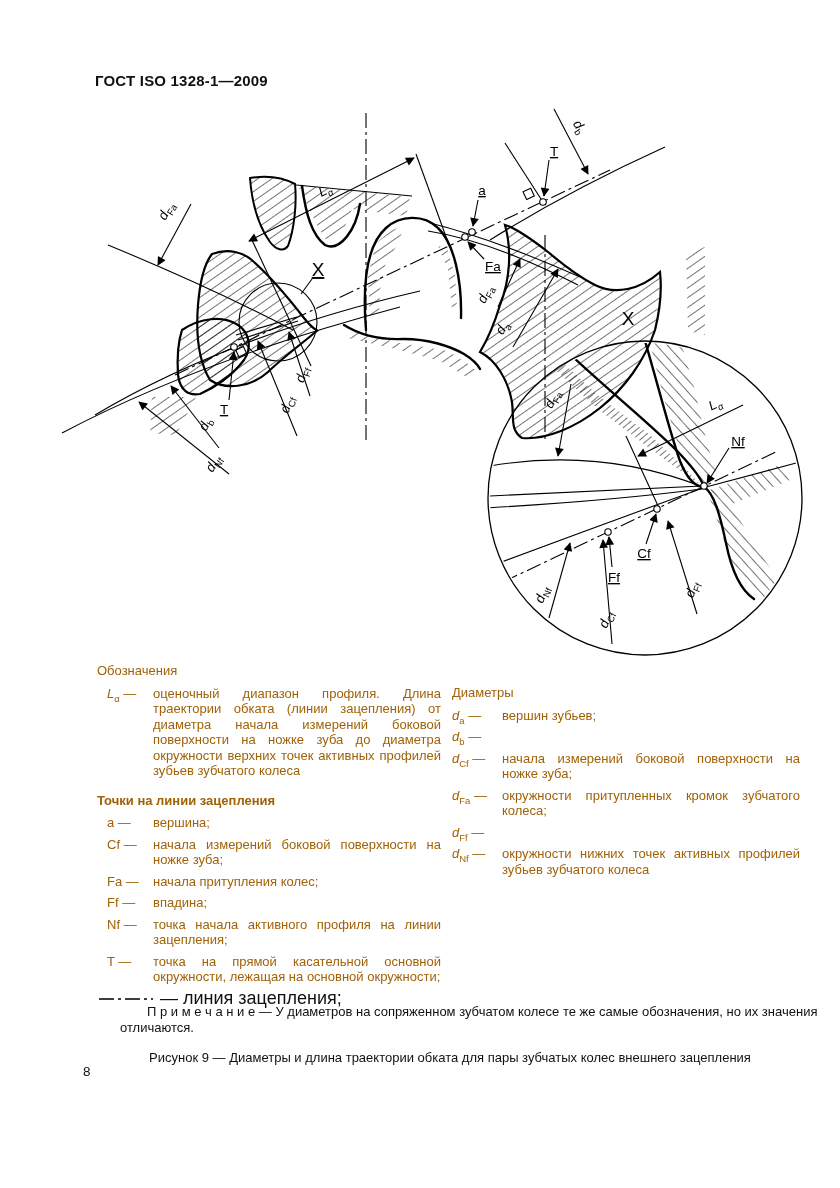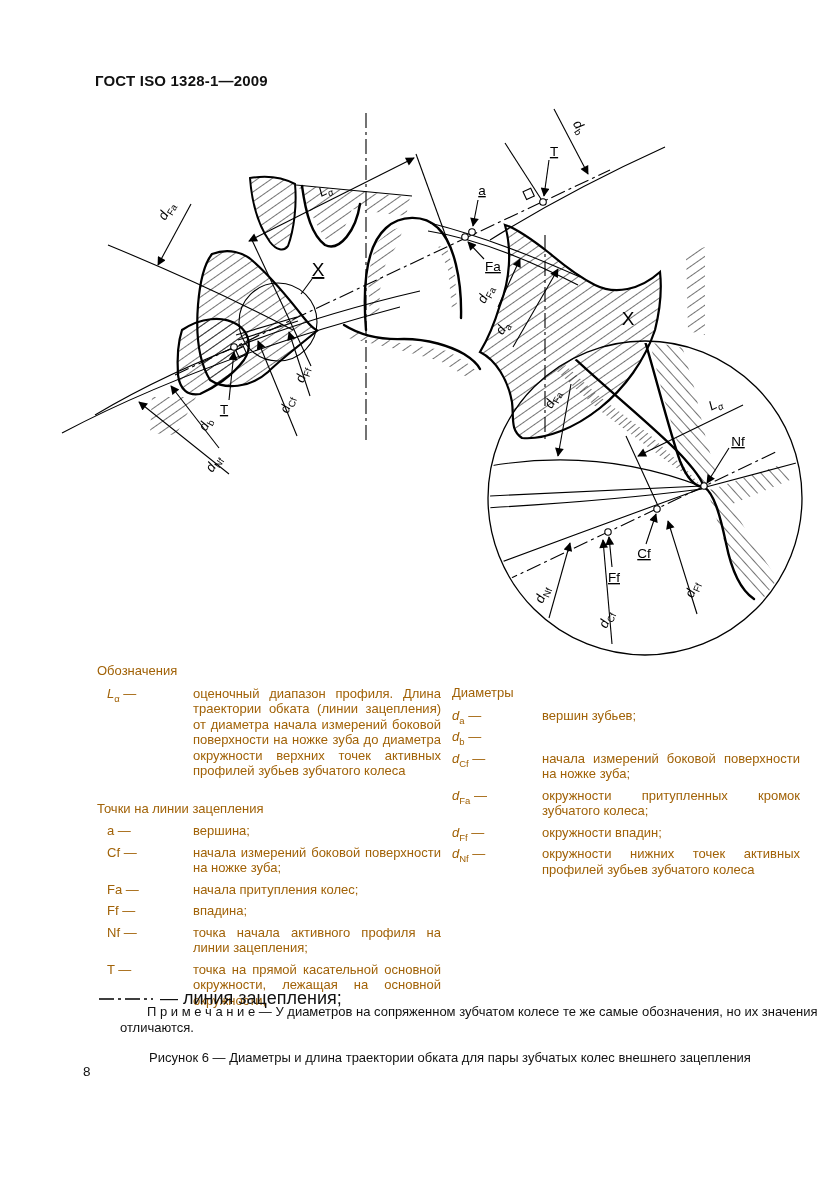--- a/index.html
+++ b/index.html
@@ -17,23 +17,23 @@
   .lab{font-family:"Liberation Sans",sans-serif;font-size:13.5px;fill:#000;}
   .lab .sub{font-size:9.5px;}
   .it{font-style:italic;}
   .ul{text-decoration:underline;}
   .bigx{font-size:19px;}
   
   .col{position:absolute;font-size:13px;line-height:15.5px;color:#a16207;}
   .col-l{left:97px;top:663px;width:344px;}
   .col-r{left:452px;top:685px;width:348px;}
   .sec-title{margin:0 0 4px 0;}
-  .row{display:flex;margin-top:6px;gap:40px;}
+  .row{display:flex;margin-top:6px;}
   .row.first{margin-top:7px;}
-  .row.gap{margin-top:22px;}
+  .row.gap{margin-top:14px;font-weight:bold;}
   .col-l .row{padding-left:10px;}
   .term{width:46px;flex:none;}
   .col-r .term{width:50px;}
   .desc{flex:1;text-align:justify;}
   sub{font-size:9.5px;line-height:0;}
   .legendline{position:absolute;left:98px;top:988px;display:flex;align-items:center;font-size:18px;}
   .legendline .txt{margin-left:6px;}
   .note{position:absolute;left:88px;top:1004px;width:708px;font-size:13px;line-height:15.5px;text-indent:27px;margin-left:32px;}
   .caption{position:absolute;left:97px;top:1050px;width:706px;text-align:center;font-size:13px;}
   .pagenum{position:absolute;left:83px;top:1064px;font-size:13.5px;}
@@ -238,35 +238,34 @@
   <div class="row">
     <span class="term"><i>d</i><sub>Cf</sub> <span>—</span></span>
     <span class="desc">начала измерений боковой поверхности на ножке зуба;</span>
   </div>
   <div class="row">
     <span class="term"><i>d</i><sub>Fa</sub> <span>—</span></span>
     <span class="desc">окружности притупленных кромок зубчатого колеса;</span>
   </div>
   <div class="row">
     <span class="term"><i>d</i><sub>Ff</sub> <span>—</span></span>
-    <span class="desc">окружности впадин;</span>
   </div>
   <div class="row">
     <span class="term"><i>d</i><sub>Nf</sub> <span>—</span></span>
     <span class="desc">окружности нижних точек активных профилей зубьев зубчатого колеса</span>
   </div>
 </div>
 
 <div class="legendline">
   <svg width="56" height="6">
     <line x1="1" y1="3" x2="55" y2="3" stroke="#000" stroke-width="1.6" stroke-dasharray="15 4 3 4"></line>
   </svg>
   <span class="txt">— линия зацепления;</span>
 </div>
 
 <div class="note">
   <span>П р и м е ч а н и е</span>
   <span>— У диаметров на сопряженном зубчатом колесе те же самые обозначения, но их значения отличаются.</span>
 </div>
 
-<div class="caption">Рисунок 6 — Диаметры и длина траектории обката для пары зубчатых колес внешнего зацепления</div>
+<div class="caption">Рисунок 9 — Диаметры и длина траектории обката для пары зубчатых колес внешнего зацепления</div>
 
 <div class="pagenum">8</div>
 
 </body></html>

